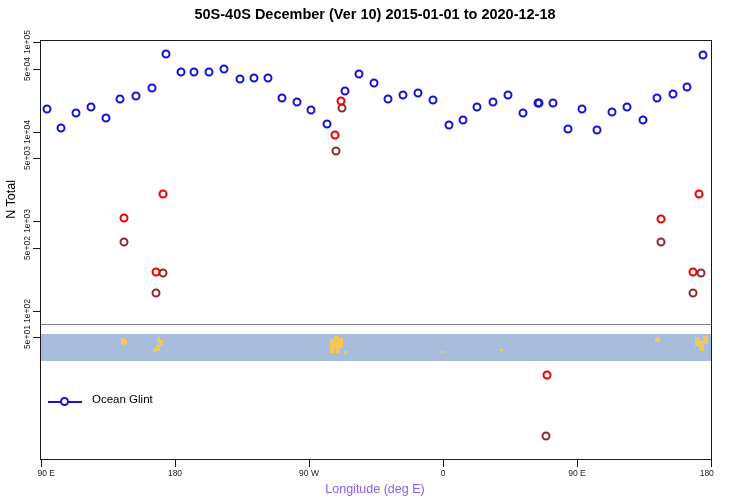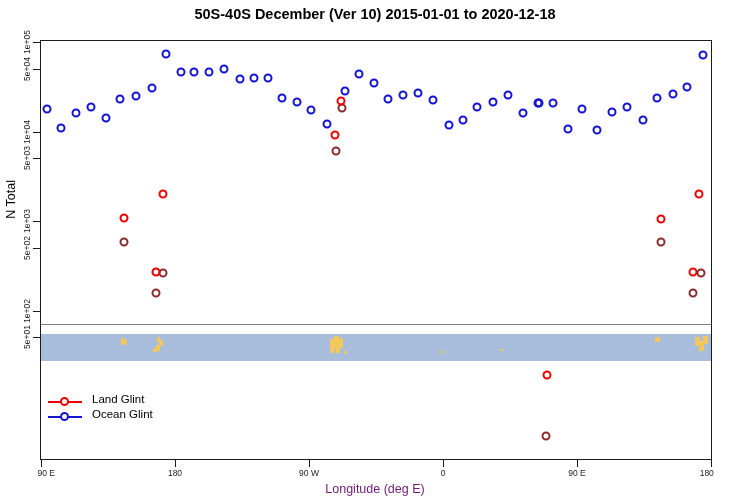--- a/index.html
+++ b/index.html
@@ -38,21 +38,21 @@
   }
 
   
   .xtick{position:absolute;top:460px;width:0;height:7px;border-left:1.2px solid #1a1a1a;}
   .xtick-label{
     position:absolute;top:468px;font-size:8.5px;color:#222;
     white-space:nowrap;transform:translateX(-50%);
   }
   #xtitle{
     position:absolute;left:0;top:482px;width:750px;text-align:center;
-    font-size:12.5px;color:#701a75;
+    font-size:12.5px;color:#8b5cf6;
   }
 
   
   #mapsep{position:absolute;left:41px;top:324px;width:670px;height:0;border-top:1.6px solid #808080;}
   #mapband{position:absolute;left:41px;top:334px;width:670px;height:27px;background:#a8bcdc;overflow:hidden;}
   .land{position:absolute;background:#f2c75c;}
 
   
   .pt{position:absolute;width:9px;height:9px;border-radius:50%;box-sizing:border-box;
       transform:translate(-50%,-50%);background:transparent;}
@@ -216,25 +216,20 @@
       <div class="pt ocean" style="left: 612.3px; top: 111.7px; border-color: rgb(20, 20, 210);"></div>
       <div class="pt ocean" style="left: 626.7px; top: 106.7px; border-color: rgb(20, 20, 210);"></div>
       <div class="pt ocean" style="left: 642.7px; top: 120px; border-color: rgb(20, 20, 210);"></div>
       <div class="pt ocean" style="left: 657.3px; top: 98.3px; border-color: rgb(20, 20, 210);"></div>
       <div class="pt ocean" style="left: 672.7px; top: 94px; border-color: rgb(20, 20, 210);"></div>
       <div class="pt ocean" style="left: 687.3px; top: 87.3px; border-color: rgb(20, 20, 210);"></div>
       <div class="pt ocean" style="left: 702.7px; top: 54.7px; border-color: rgb(20, 20, 210);"></div>
     </div>
 
   <div id="legend">
-    <div class="leg-row ln-glint">
-      <span class="leg-line"></span>
-      <span class="leg-mark"></span>
-      <span class="leg-label">Land Glint</span>
-    </div>
     <div class="leg-row ln-ocean">
       <span class="leg-line"></span>
       <span class="leg-mark"></span>
       <span class="leg-label">Ocean Glint</span>
     </div>
   </div>
 
   <div id="xtitle">Longitude (deg E)</div>
 
 </div>

